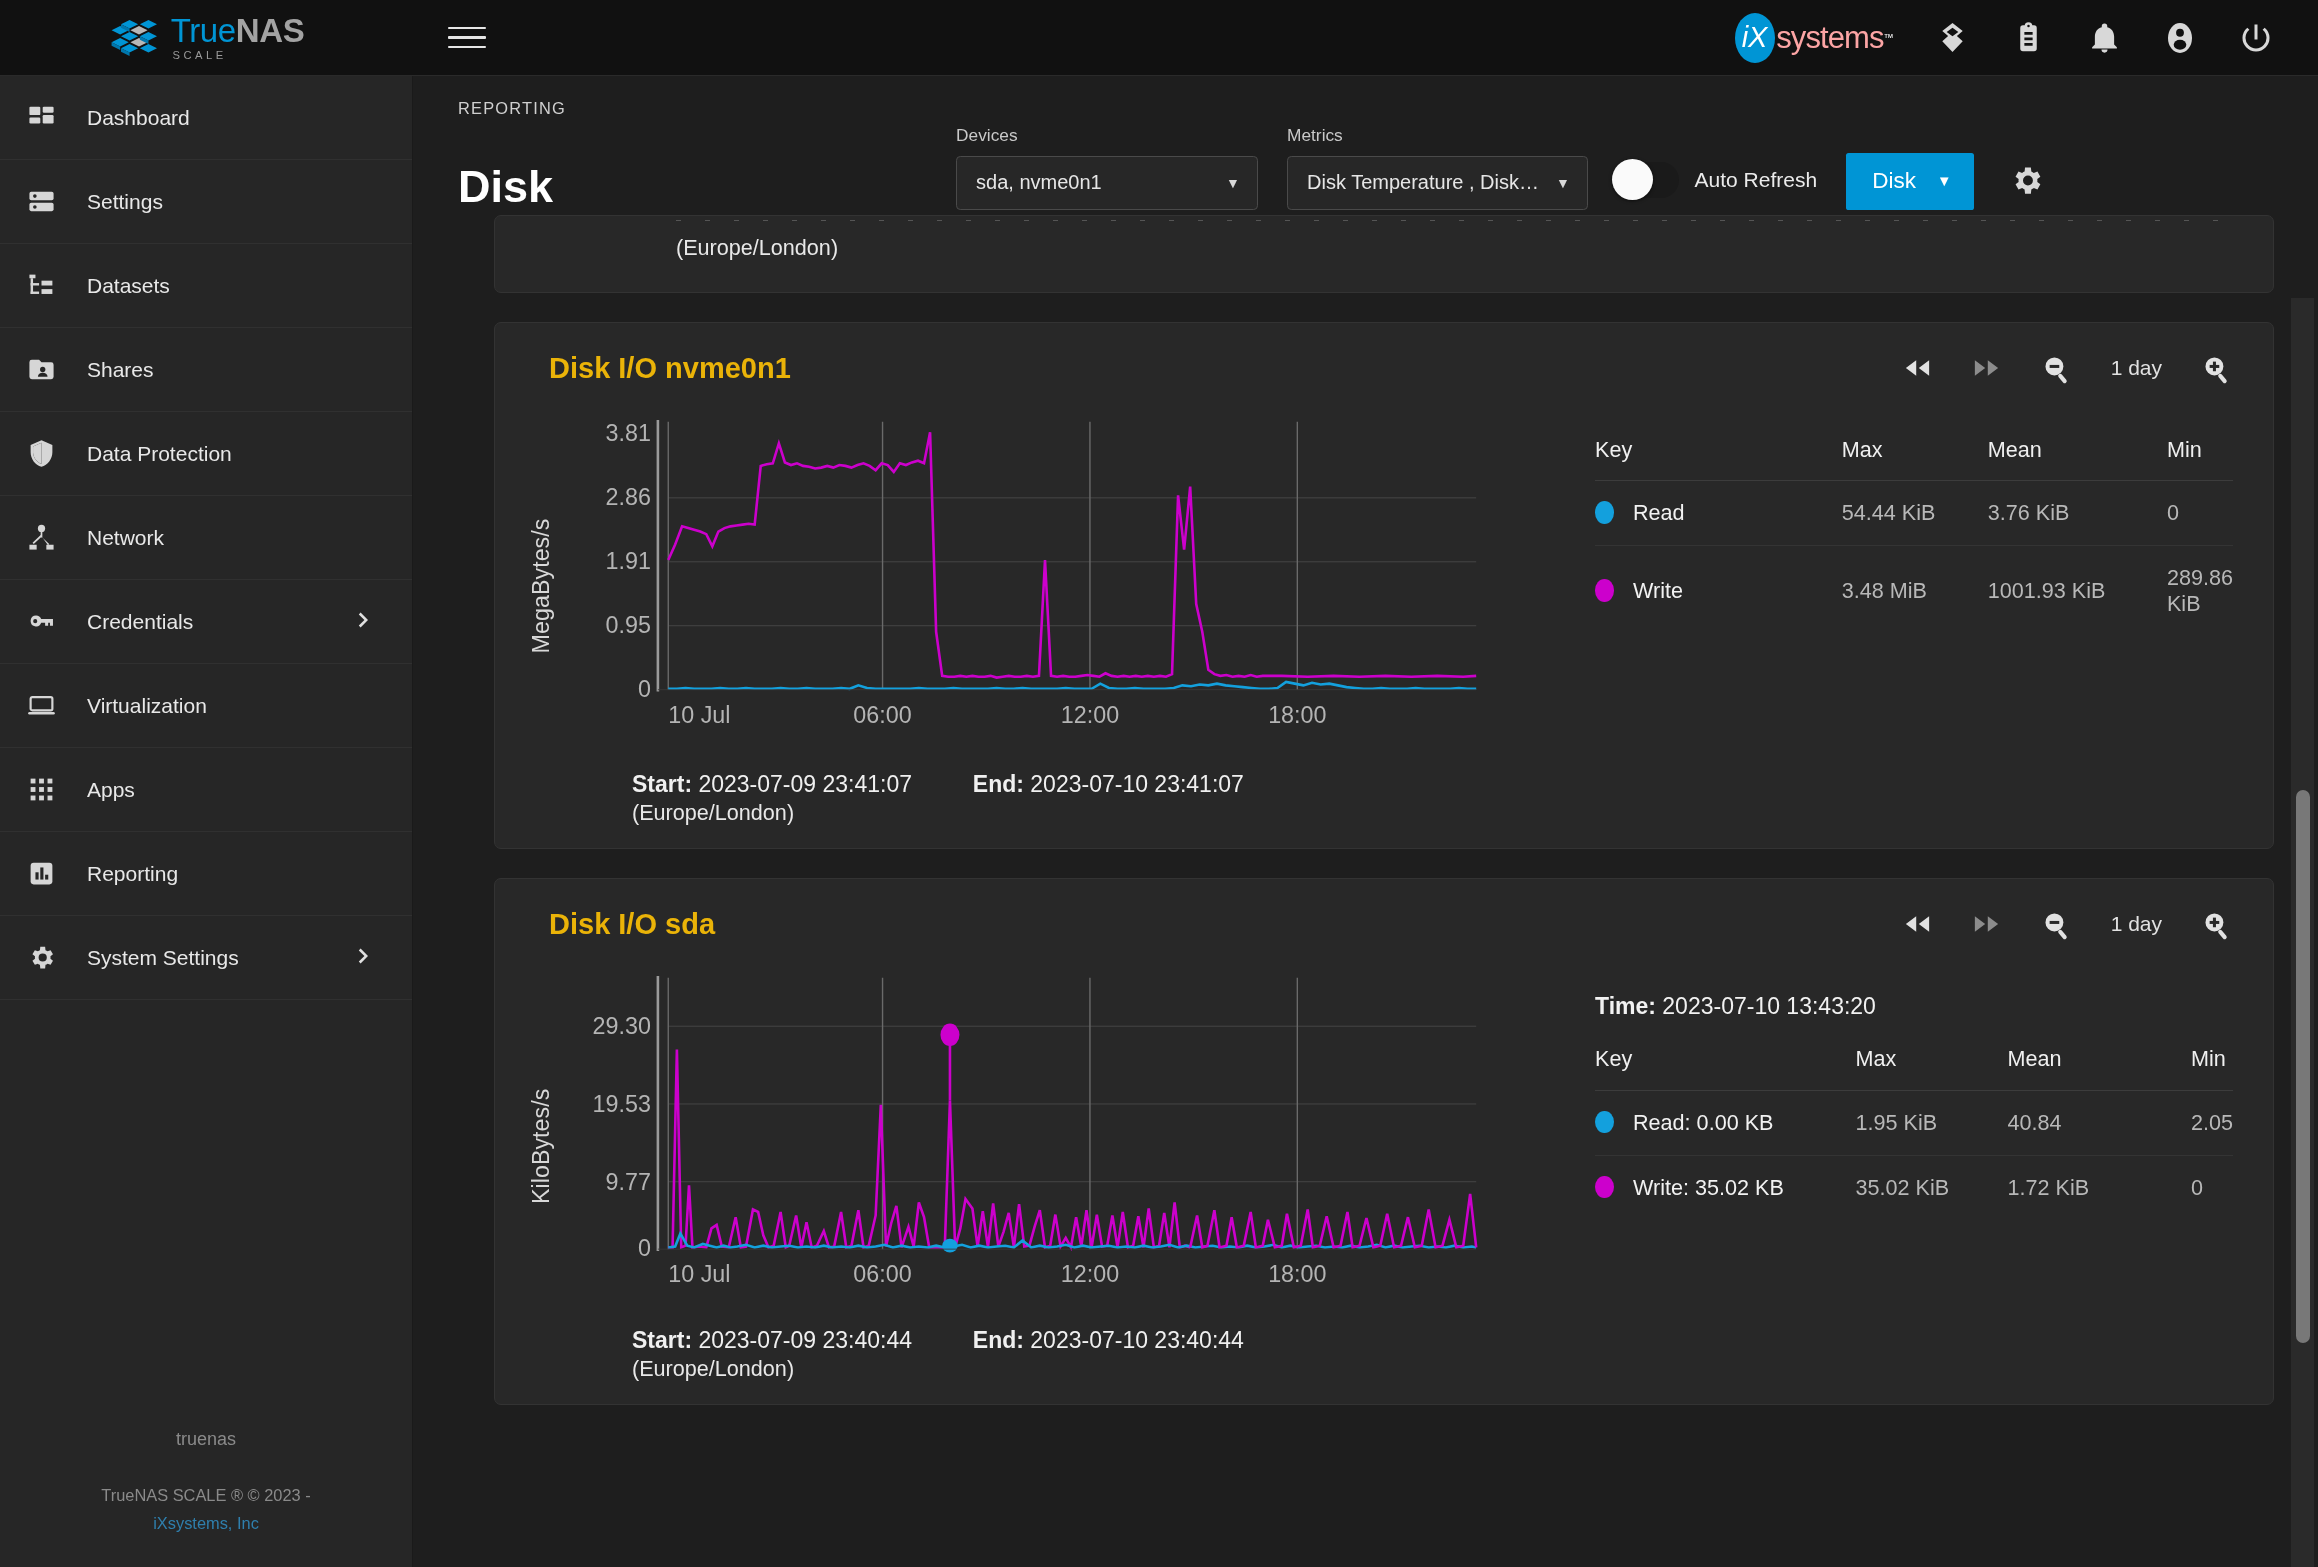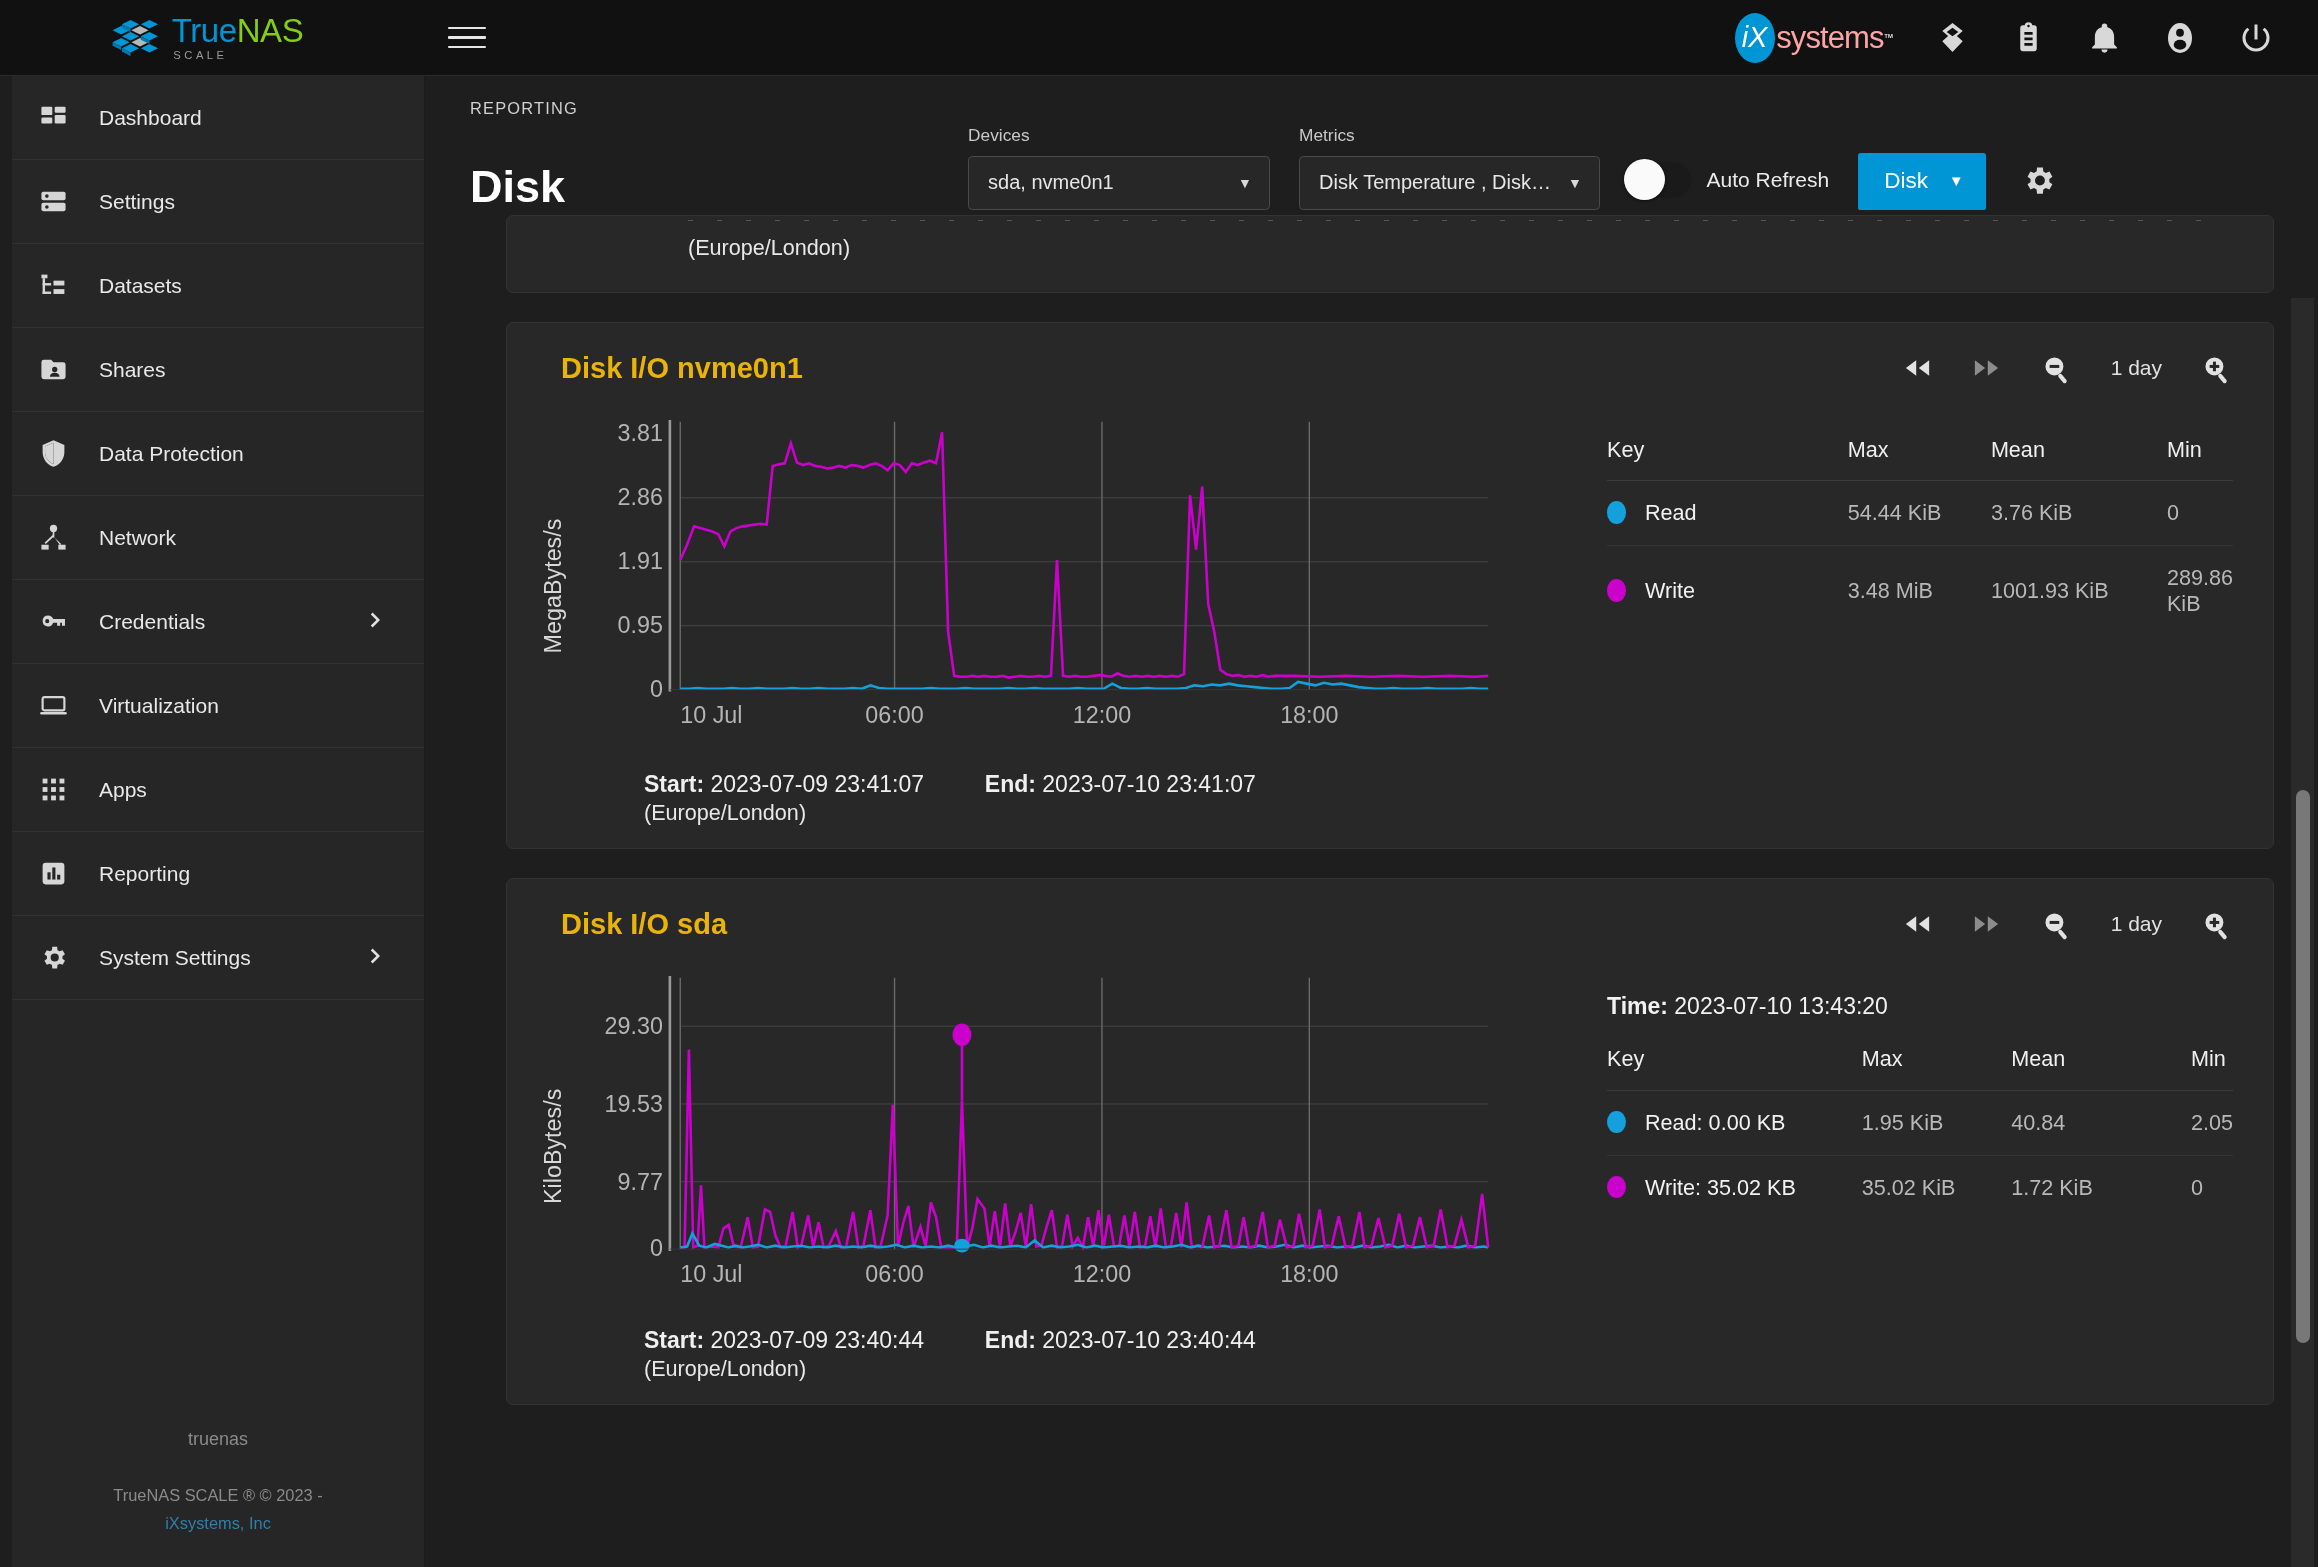--- a/index.html
+++ b/index.html
@@ -20,39 +20,39 @@
     border-bottom: 0.9px solid #2a2a2a;
   }
   .logo-zone {
     width: 413px; min-width: 413px; height: 76px;
     display: flex; align-items: center; justify-content: center; gap: 14px;
   }
   .logo-mark { width: 48px; height: 38px; }
   .logo-text { display: flex; flex-direction: column; align-items: flex-start; line-height: 1; }
   .logo-true { font-size: 33px; letter-spacing: -0.4px; }
   .logo-true .t1 { color: #0095d5; font-weight: 400; }
-  .logo-true .t2 { color: #84cc16; font-weight: 400; text-align: right; }
+  .logo-true .t2 { color: #a3a3a3; font-weight: 700; text-align: right; }
   .logo-sub { font-size: 11.2px; letter-spacing: 3.5px; color: #9a9a9a; margin-top: 2.6px; margin-left: 1.7px; }
 
   .hamburger { margin-left: 35px; width: 38px; height: 38px; display:flex; flex-direction:column; justify-content:center; gap:7px; cursor:pointer; }
   .hamburger span { display:block; height: 2.6px; background:#e6e6e6; border-radius:0.9px; }
 
   .topbar-spacer { flex: 1; }
   .ix-logo { display: flex; align-items: center; margin-right: 40px; margin-left: 24px; }
   .ix-oval { width: 40px; height: 50px; border-radius: 50%; background: #0095d5; position: relative; display:flex; align-items:center; justify-content:center; }
   .ix-oval .ixtext { color: #fff; font-size: 29px; font-style: italic; font-weight: 400; font-family: "Liberation Sans", sans-serif; }
   .ix-word { color: #fca5a5; font-size: 31px; letter-spacing: -0.9px; margin-left: 1.7px; font-family: "Liberation Sans", sans-serif; }
   .ix-tm { color:#ffffff; font-size:10.4px; vertical-align: super; }
 
   .topbar-icons { display: flex; align-items: center; gap: 40px; margin-right: 45px; }
   .ticon { width: 36px; height: 36px; display:flex; align-items:center; justify-content:center; cursor: pointer; }
   .ticon svg { fill: #d8d8d8; }
 
   
-  .body { display: flex; flex: 1; min-height: 0; padding-left: 12px; }
+  .body { display: flex; flex: 1; min-height: 0; }
 
   
   .sidebar {
     width: 413px; min-width: 413px;
     background: #262626;
     display: flex; flex-direction: column;
     border-right: 0.9px solid #1a1a1a;
   }
   .nav { display: flex; flex-direction: column; }
   .nav-item {

